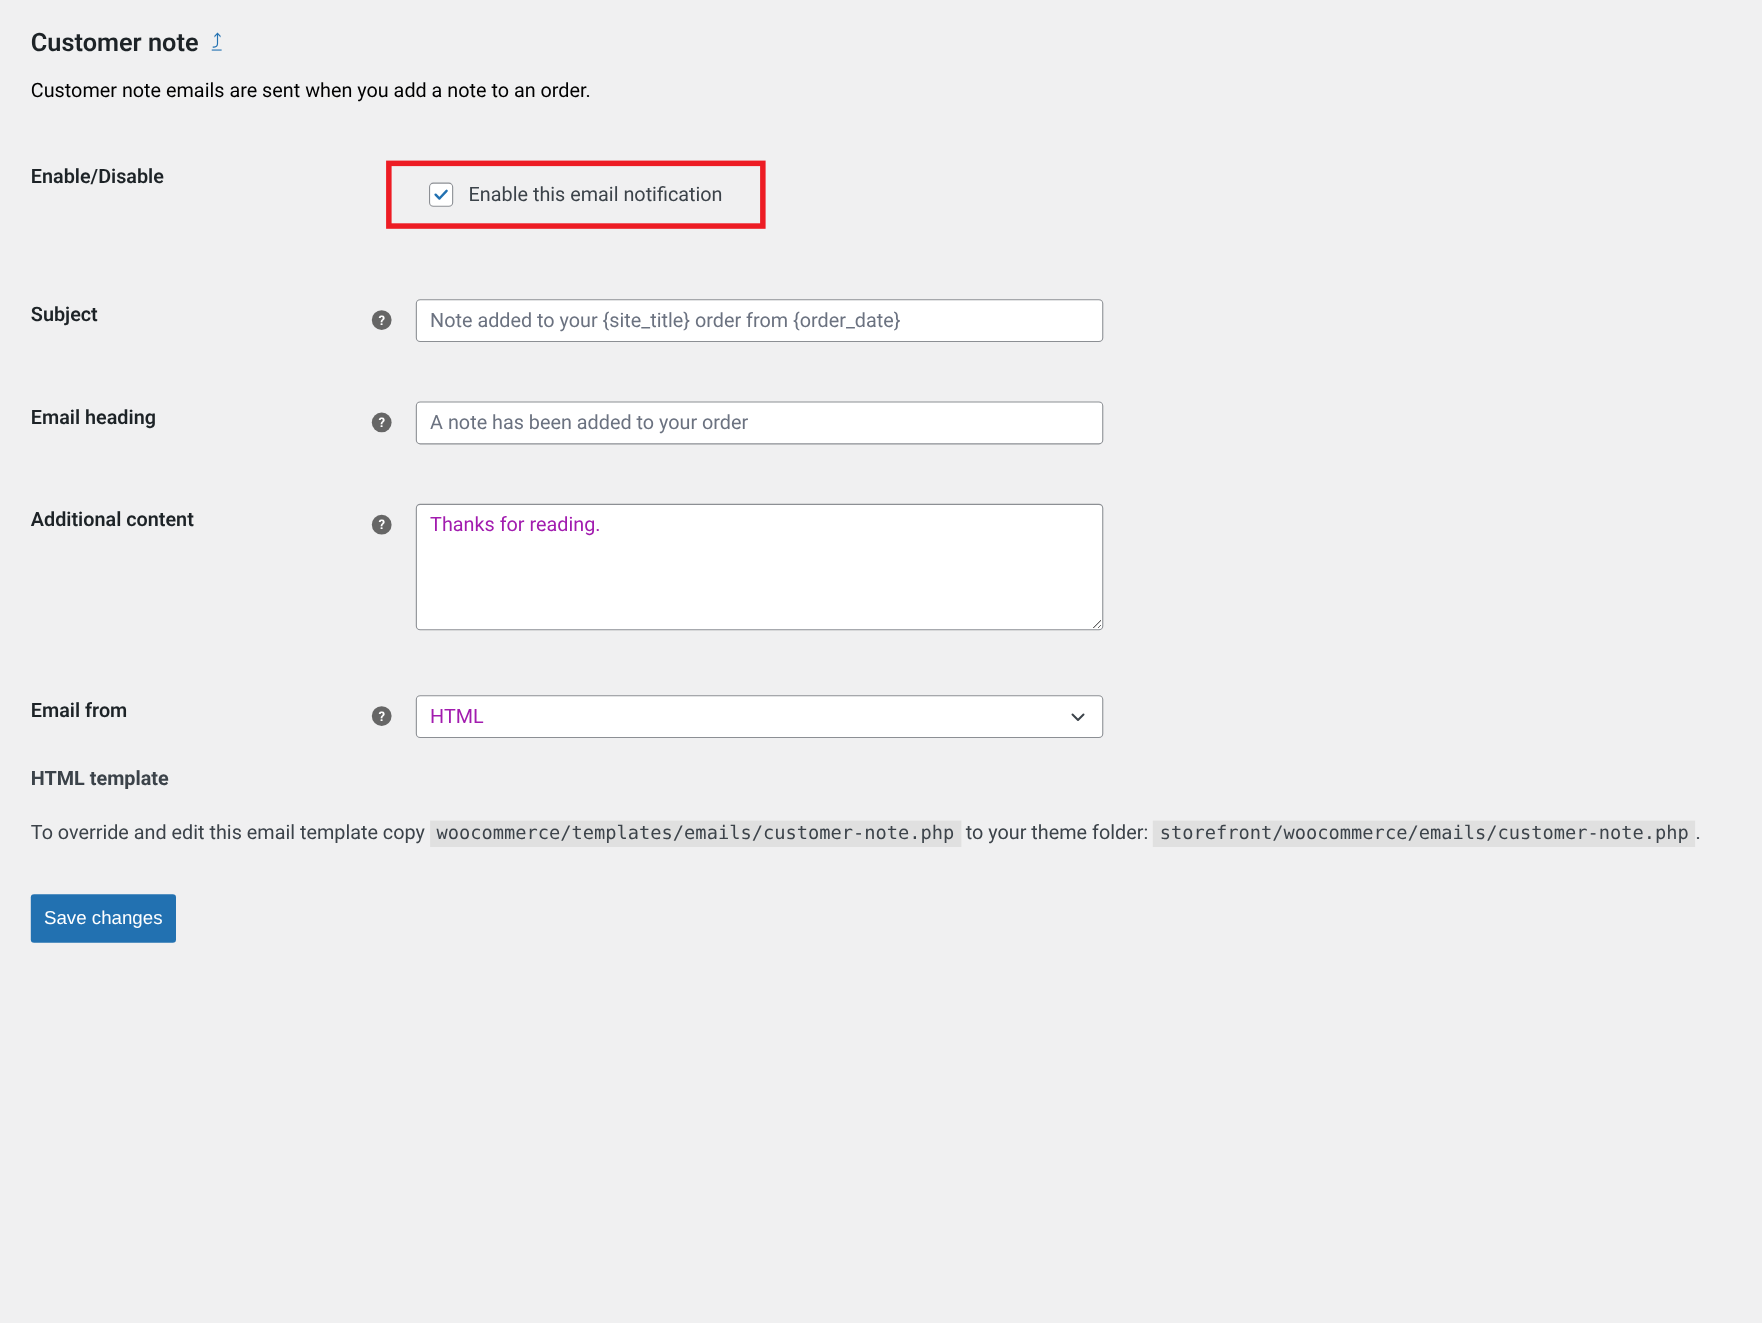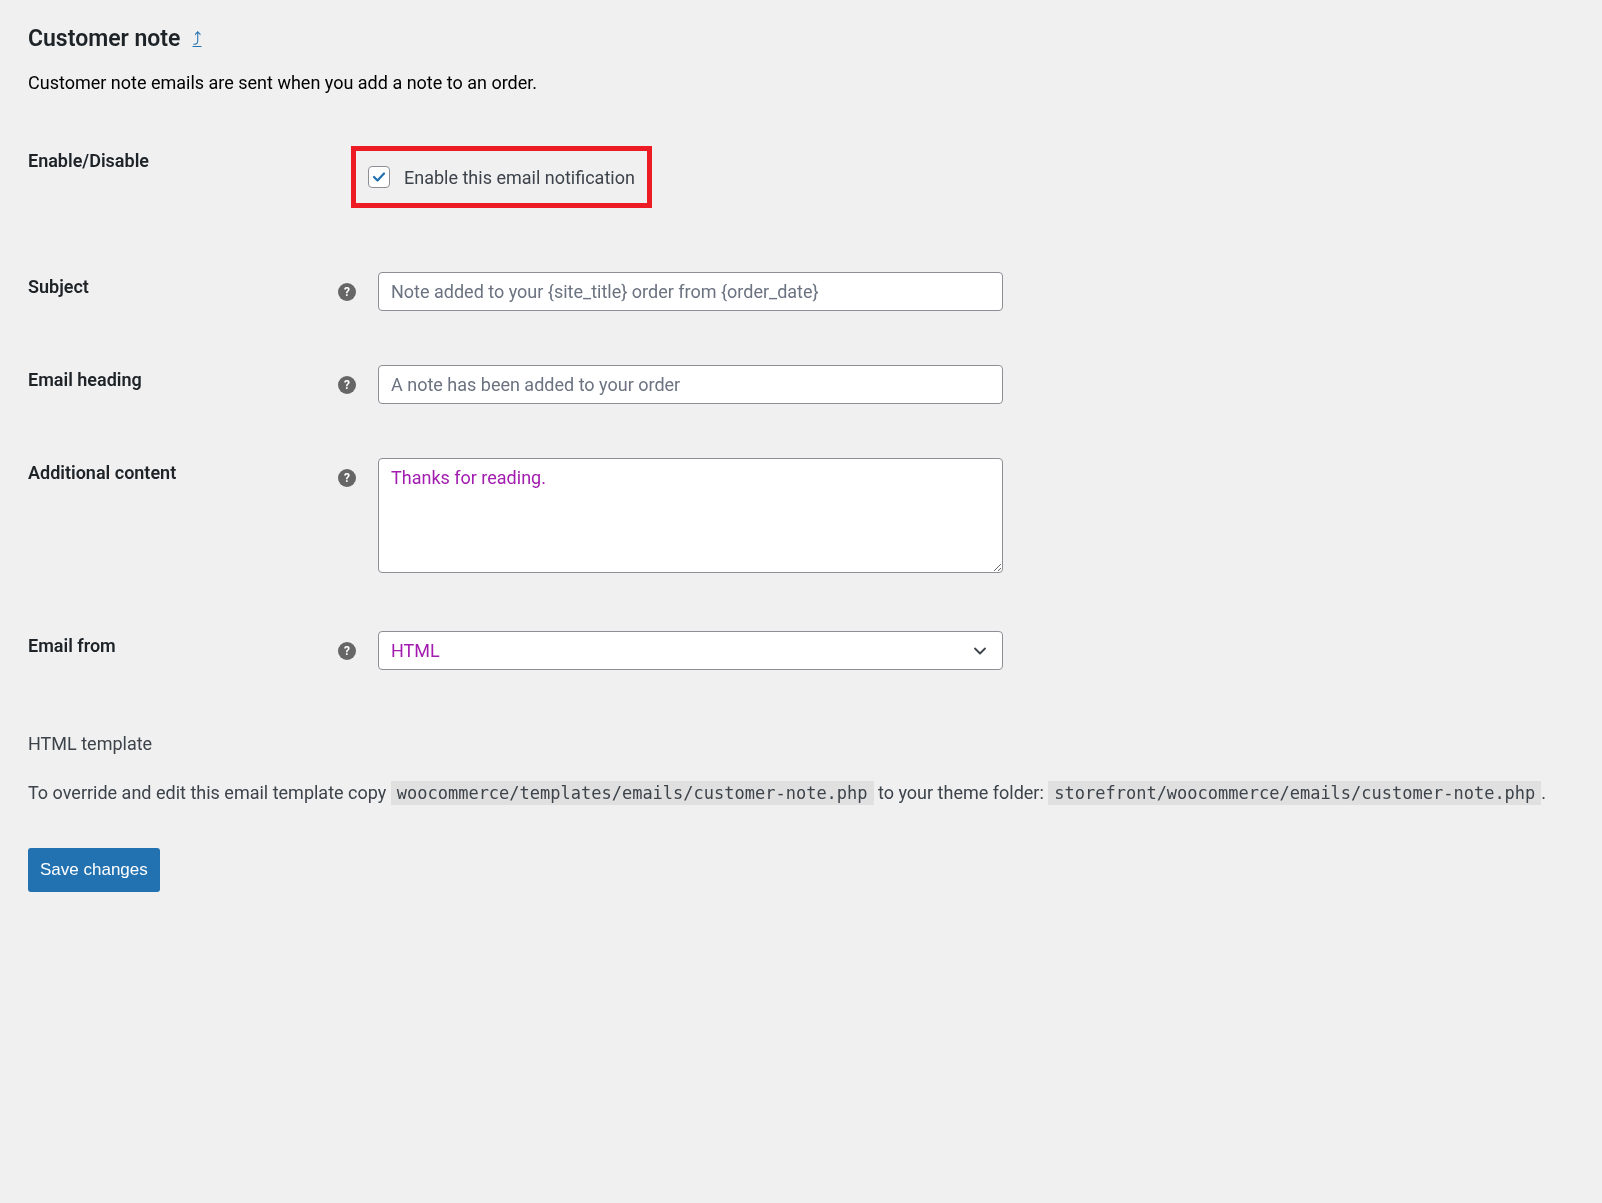--- a/index.html
+++ b/index.html
@@ -70,21 +70,21 @@
       height: 18px;
       border-radius: 50%;
       background: #666;
       color: #fff;
       font-size: 12px;
       font-weight: bold;
       cursor: help;
     }
     .highlighted-row {
       border: 5px solid #ed1c24;
-      padding: 15px 12px;
+      padding: 15px 34px;
       display: inline-flex;
       align-items: center;
       gap: 14px;
       margin-left: -27px;
       margin-bottom: 10px;
     }
     .custom-checkbox {
       width: 22px;
       height: 22px;
       border: 1.5px solid #8c8f94;
@@ -127,23 +127,23 @@
     }
     .select-chevron {
       position: absolute;
       right: 14px;
       top: 50%;
       transform: translateY(-50%);
       pointer-events: none;
     }
     .section-heading {
       font-size: 18px;
-      font-weight: 400;
-      color: #3c434a;
-      margin-top: 55px;
+      font-weight: 700;
+      color: #3c434a;
+      margin-top: 19px;
       margin-bottom: 25px;
     }
     .template-text {
       font-size: 18px;
       color: #3c434a;
       line-height: 1.6;
       margin-bottom: 40px;
     }
     .code-path {
       background: #e0e0e0;

